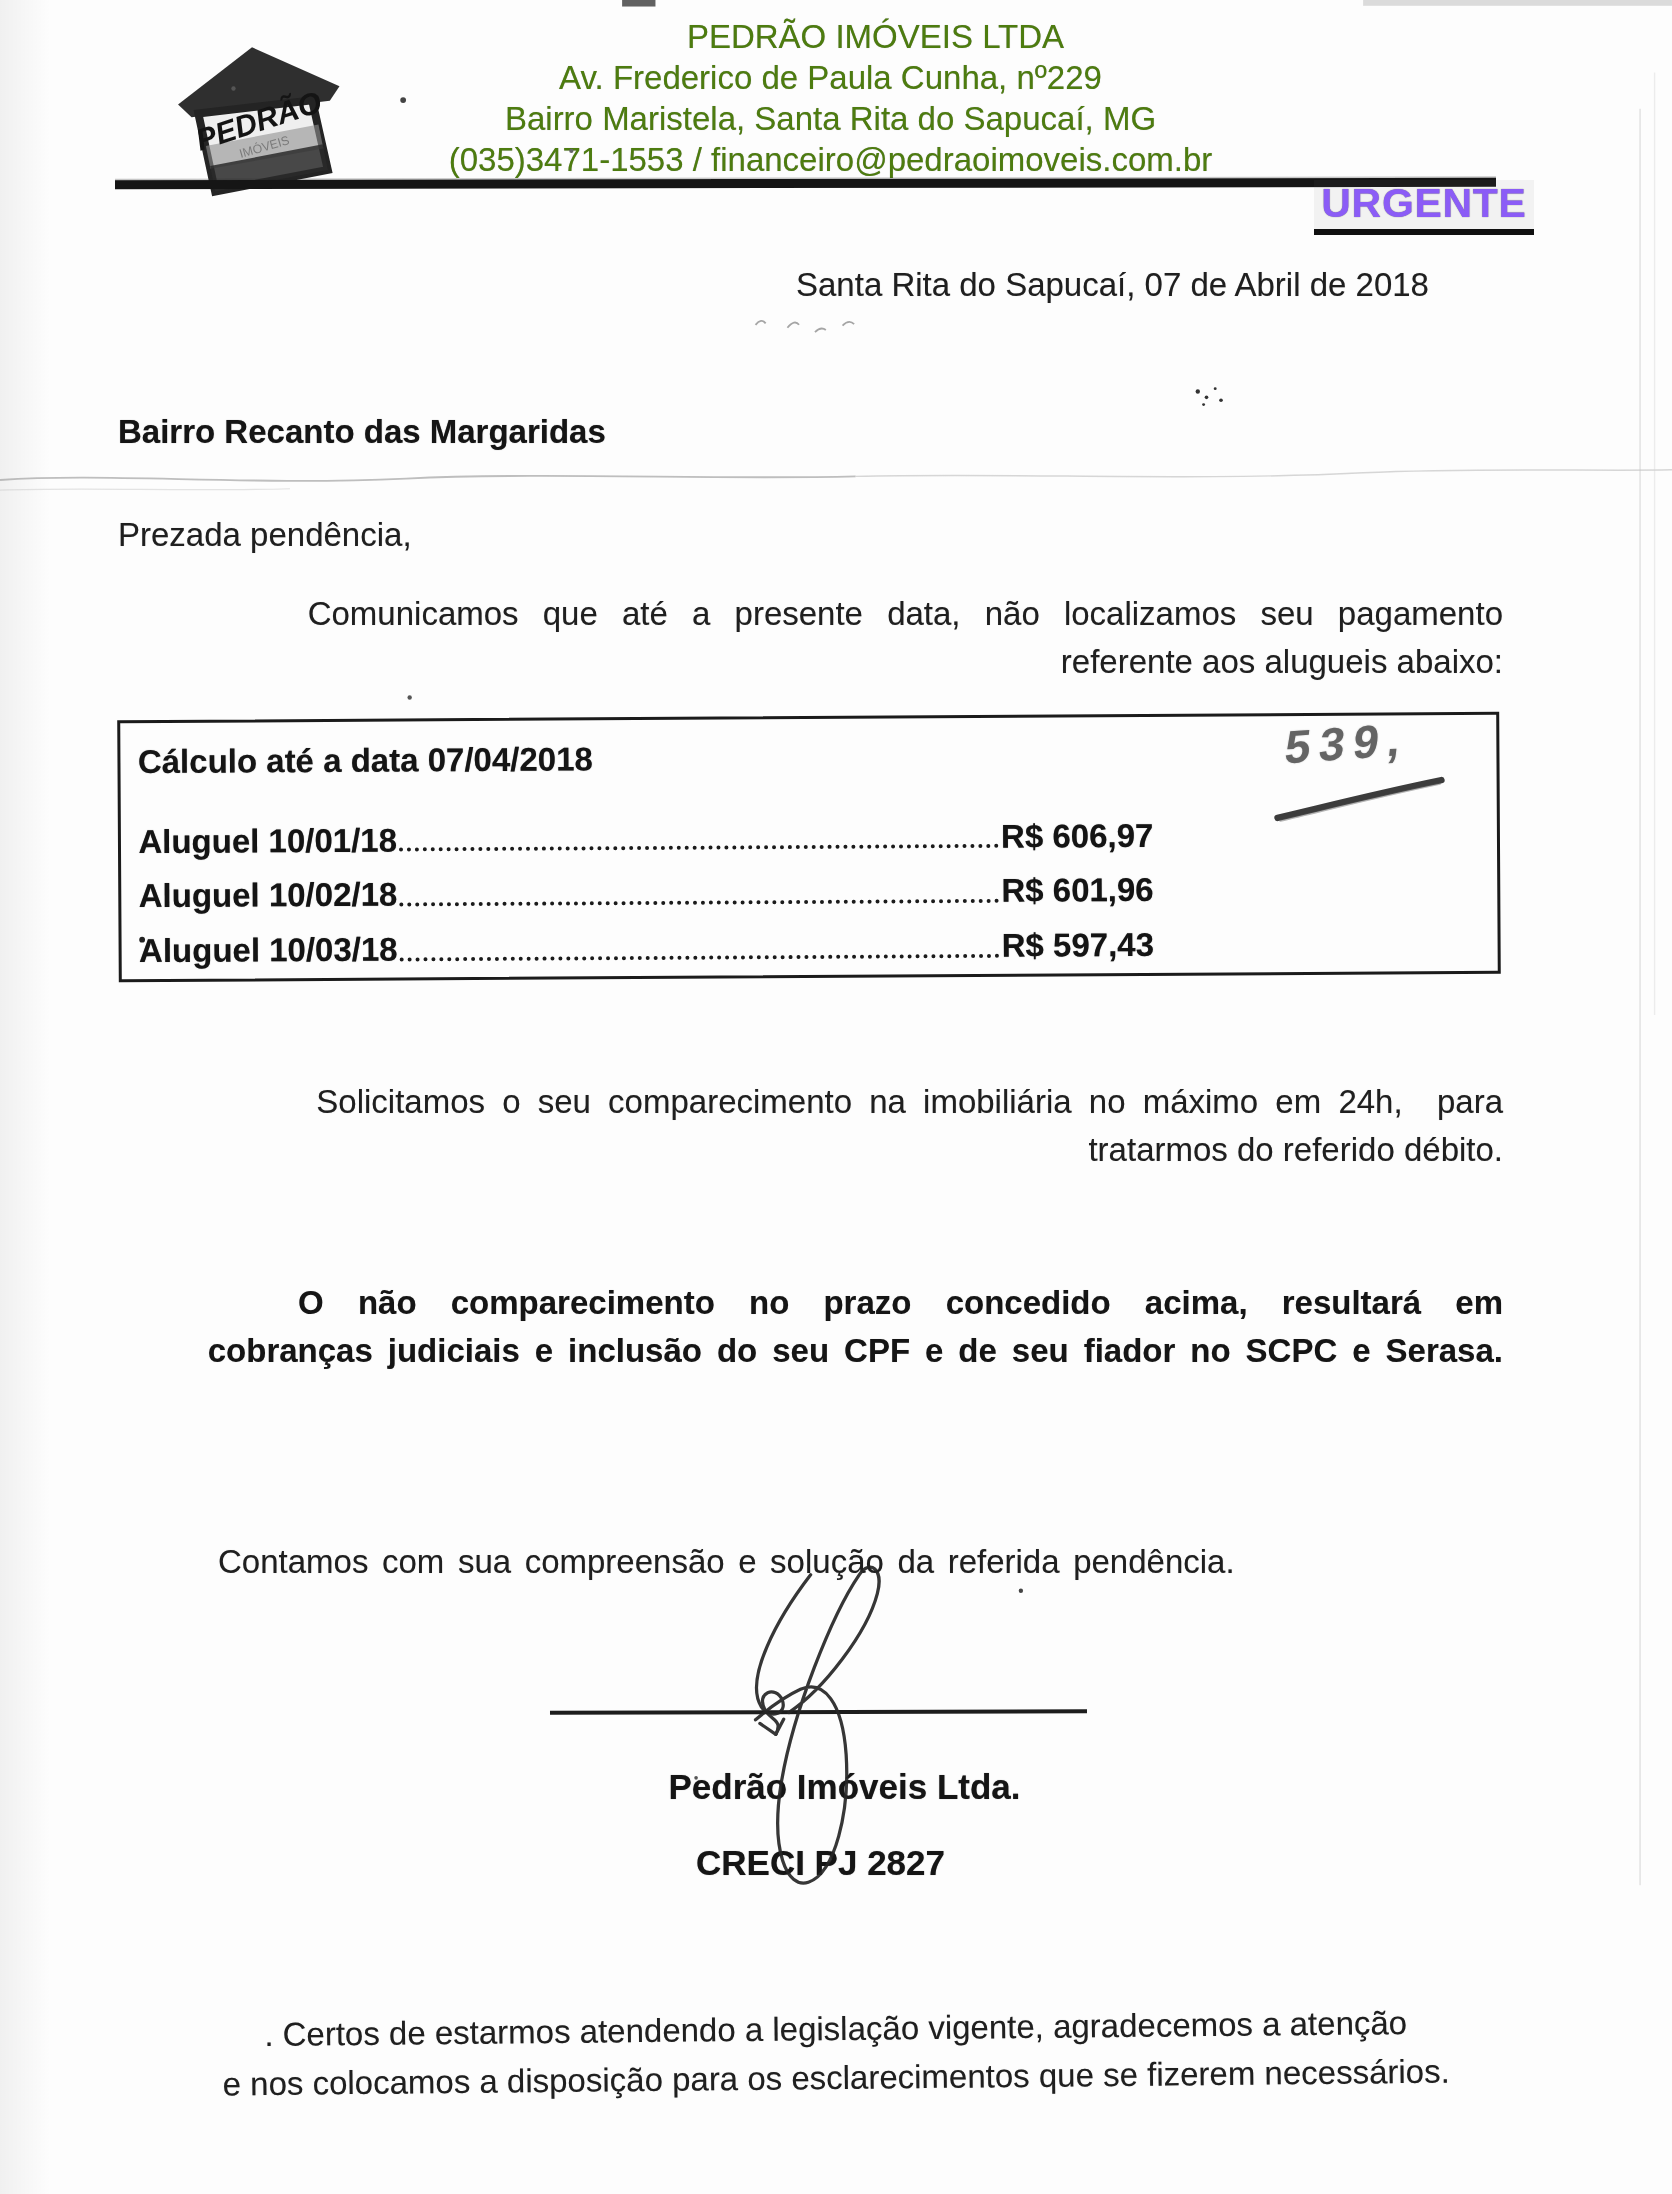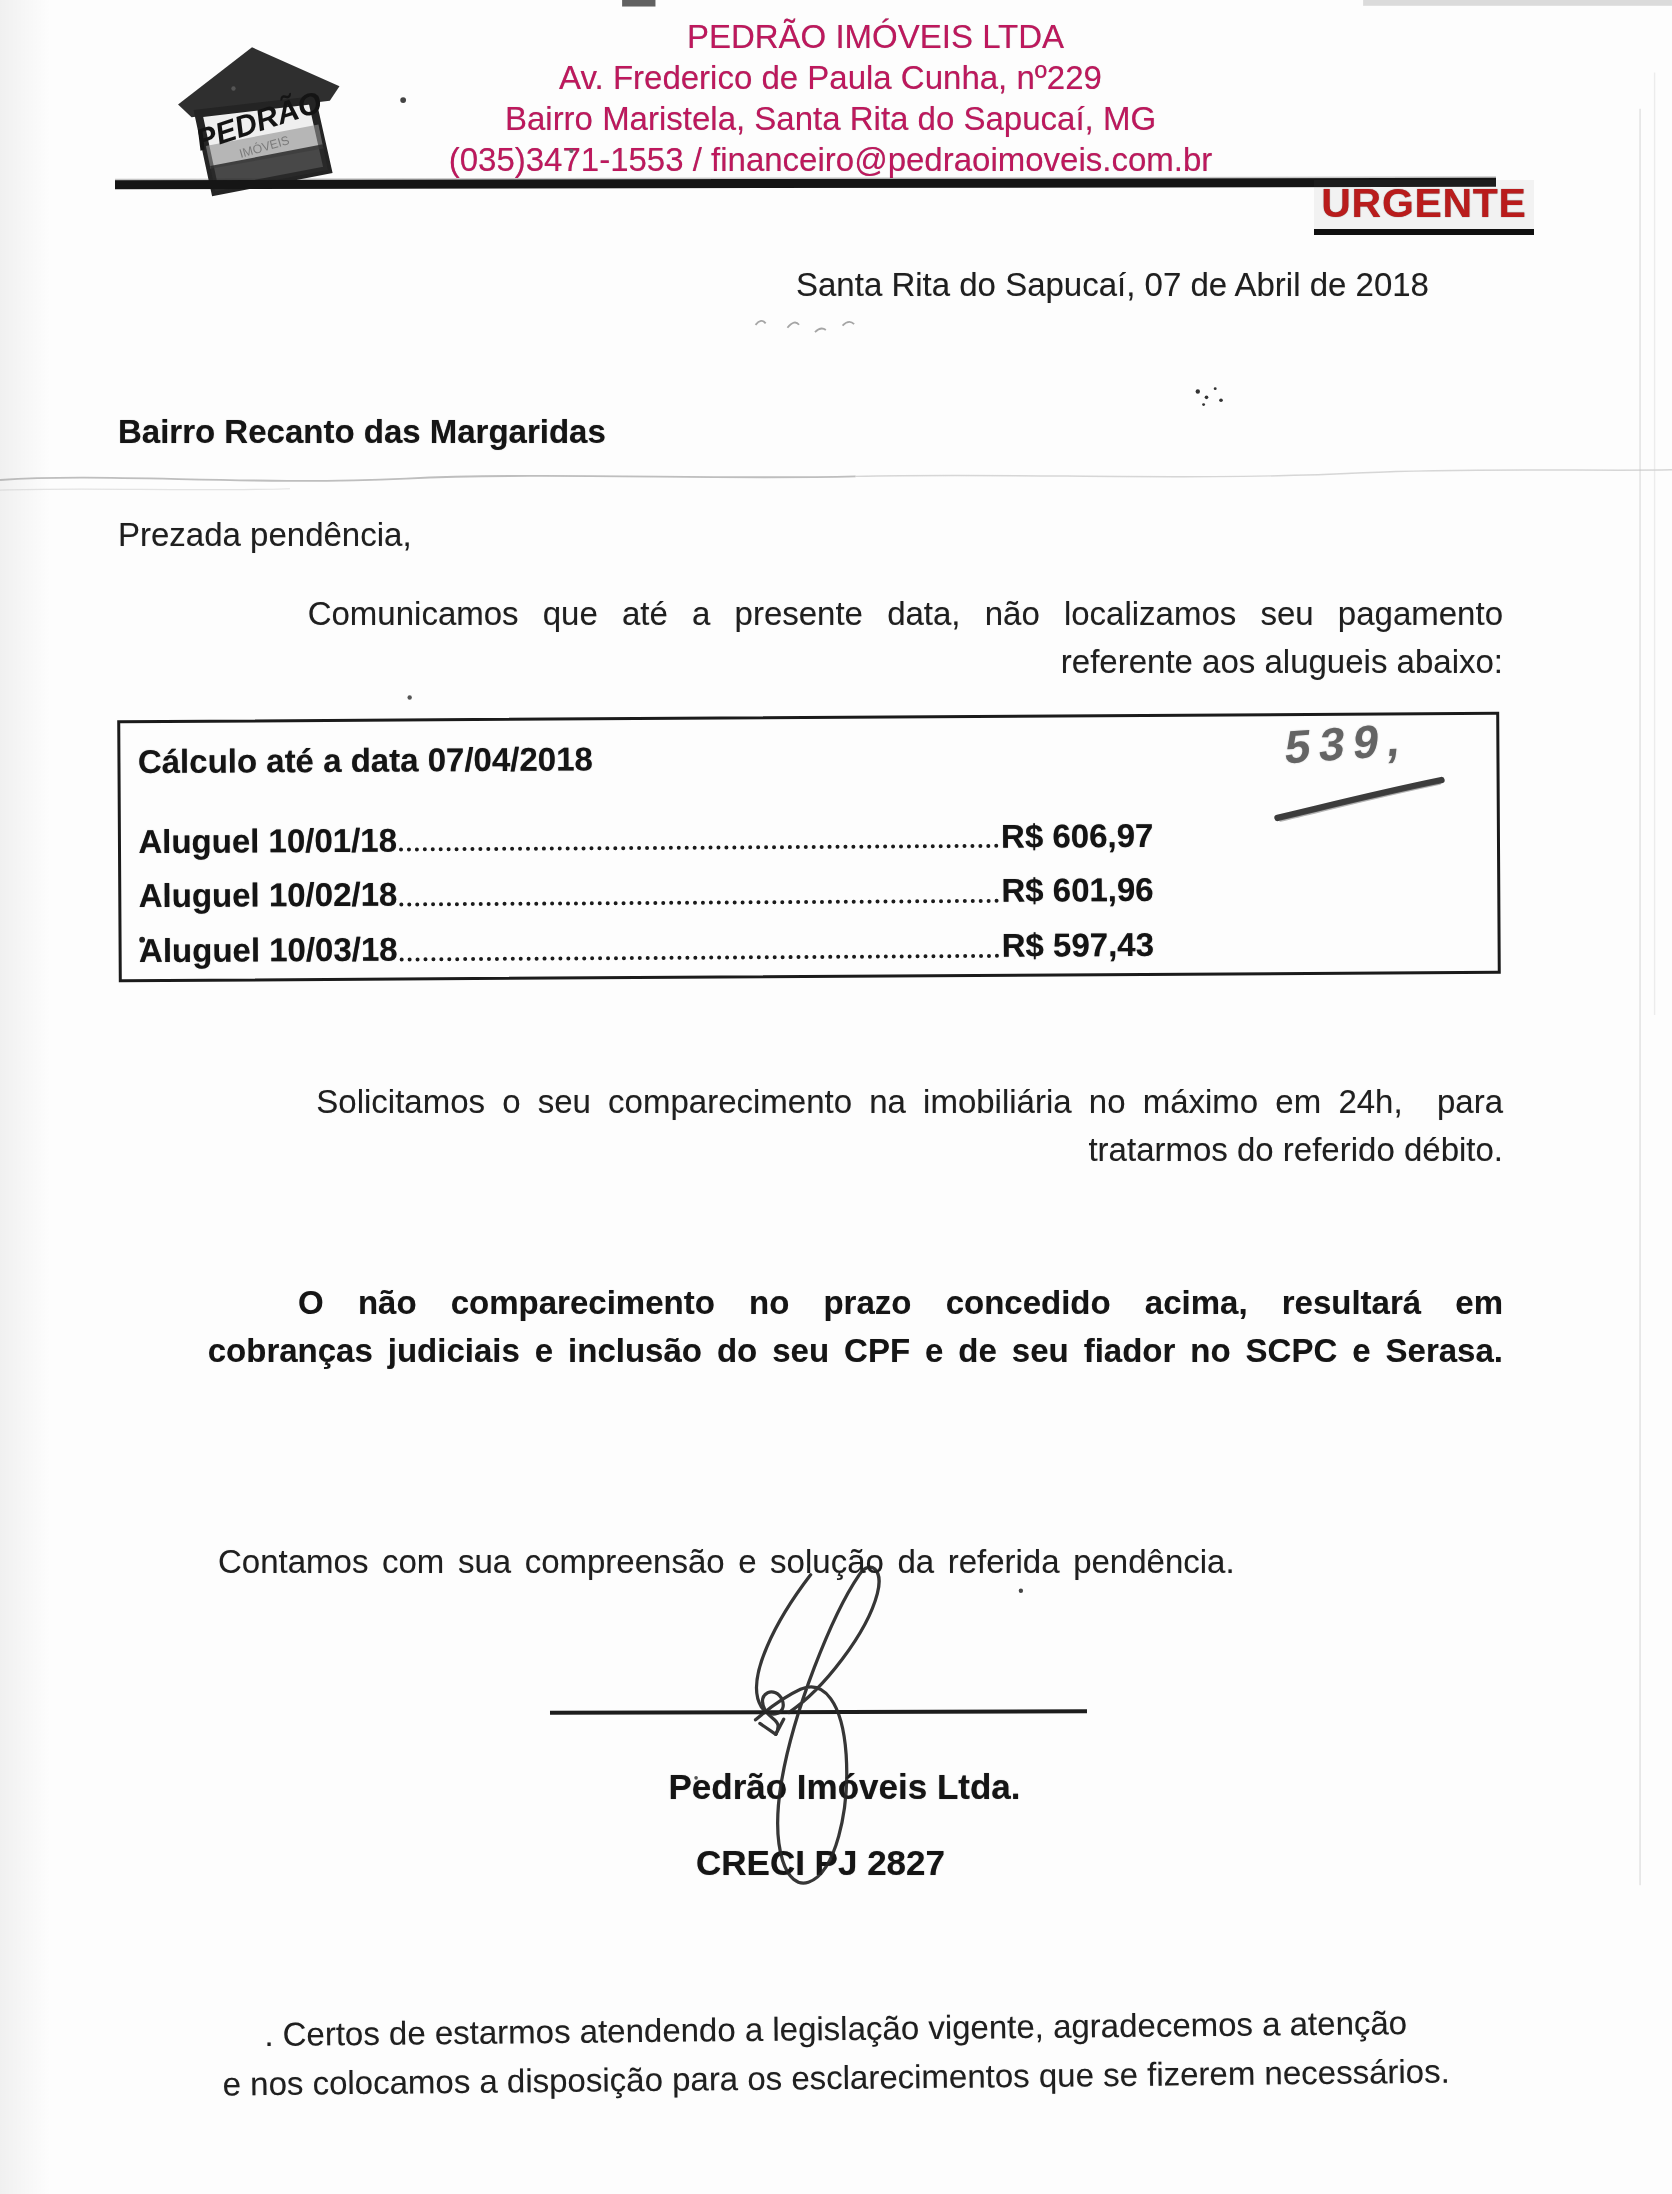--- a/index.html
+++ b/index.html
@@ -9,28 +9,28 @@
     background:#fdfdfd;
     overflow:hidden;
     font-family:"Liberation Sans","DejaVu Sans",sans-serif;
     color:#1f1f1f;
   }
   .abs{position:absolute;}
   .txt{white-space:pre;font-size:33px;line-height:1.2;text-shadow:0 0 0.7px rgba(20,20,20,.35);}
   .bold{font-weight:bold;color:#151515;text-shadow:0 0 0.9px rgba(10,10,10,.5);}
   
   #letterhead{left:392px;top:16px;width:877px;text-align:center;}
-  #letterhead .lh-line{font-size:33px;line-height:41px;white-space:pre;color:#be185d;text-shadow:0 0 0.7px rgba(20,20,20,.4);}
+  #letterhead .lh-line{font-size:33px;line-height:41px;white-space:pre;color:#4d7c0f;text-shadow:0 0 0.7px rgba(20,20,20,.4);}
   #company-name{transform:translateX(45px);font-size:35px;}
   #company-email{border-bottom:2.2px solid #222;padding-bottom:0.7px;}
   #header-rule{left:115px;top:179px;width:1381px;height:8.7px;background:#151515;transform:rotate(-0.1deg);box-shadow:0 -1.5px 0 rgba(40,40,40,.25);}
   
   #urgente{
     left:1314px;top:180px;
-    font-size:41px;font-weight:bold;letter-spacing:0.7px;color:#b91c1c;
+    font-size:41px;font-weight:bold;letter-spacing:0.7px;color:#8b5cf6;
     padding:0 7.3px 1.5px 7.3px;border-bottom:6.5px solid #101010;
     background:rgba(110,110,110,.08);
     text-shadow:0 0 1.1px rgba(0,0,0,.55);
   }
   #date-line{left:796px;top:265px;}
   #recipient{left:118px;top:412px;}
   #salutation{left:118px;top:515px;}
   
   .para{left:118px;width:1385px;text-align:right;}
   .pline{height:48px;white-space:pre;font-size:33px;text-shadow:0 0 0.7px rgba(20,20,20,.35);}

